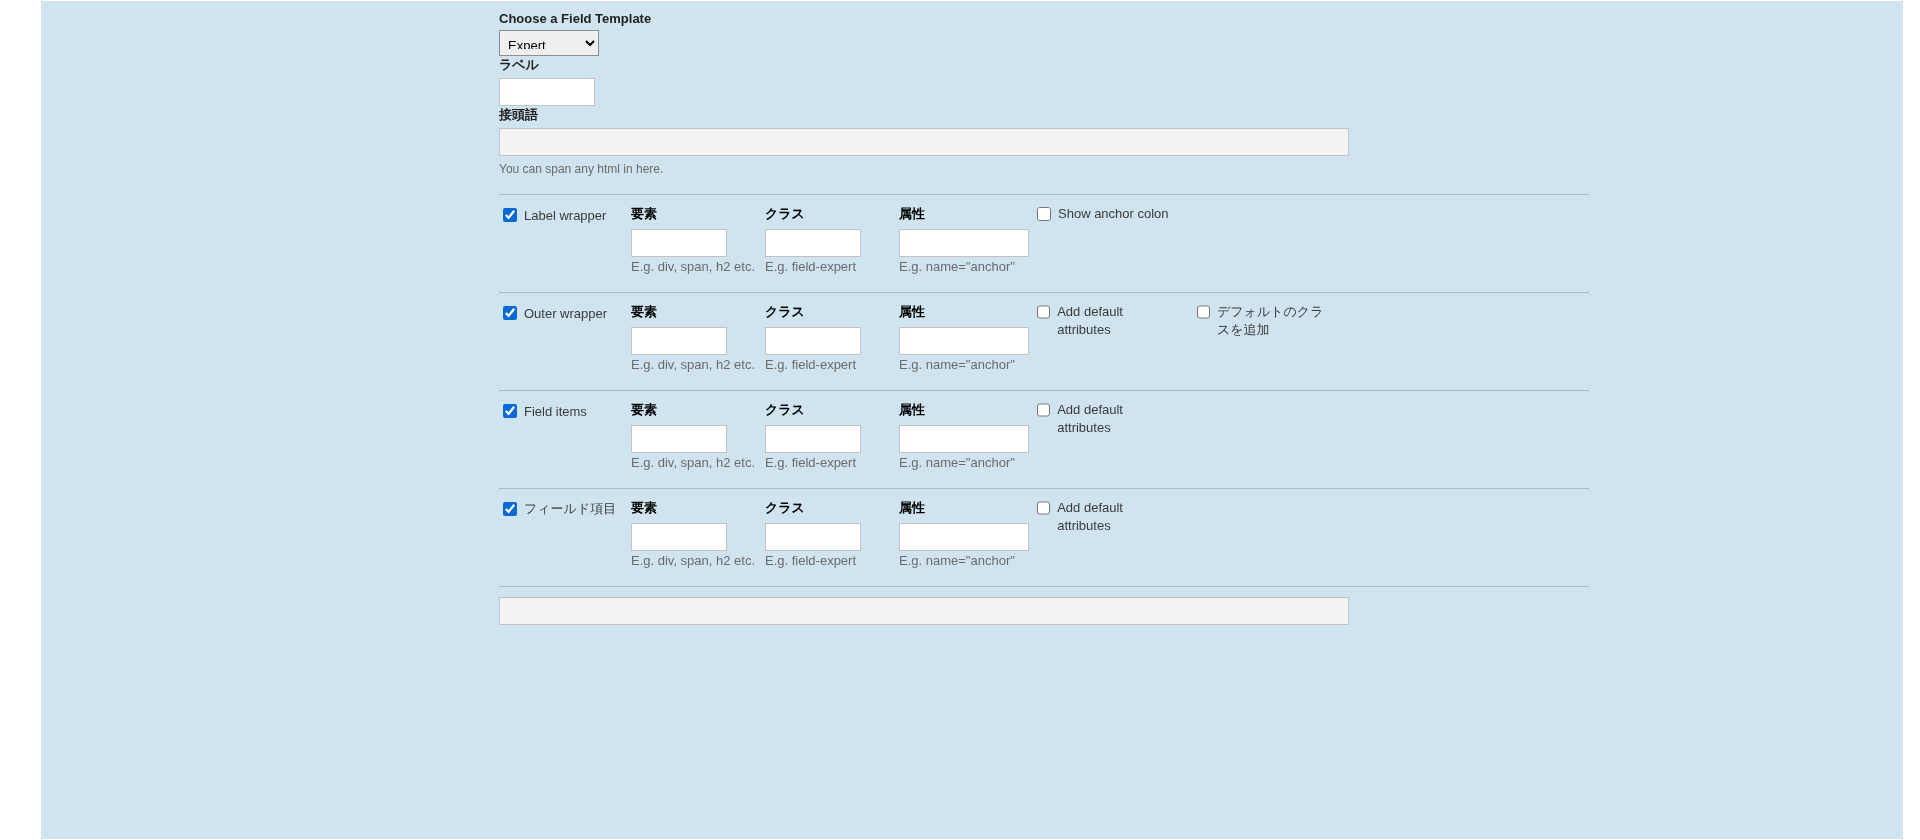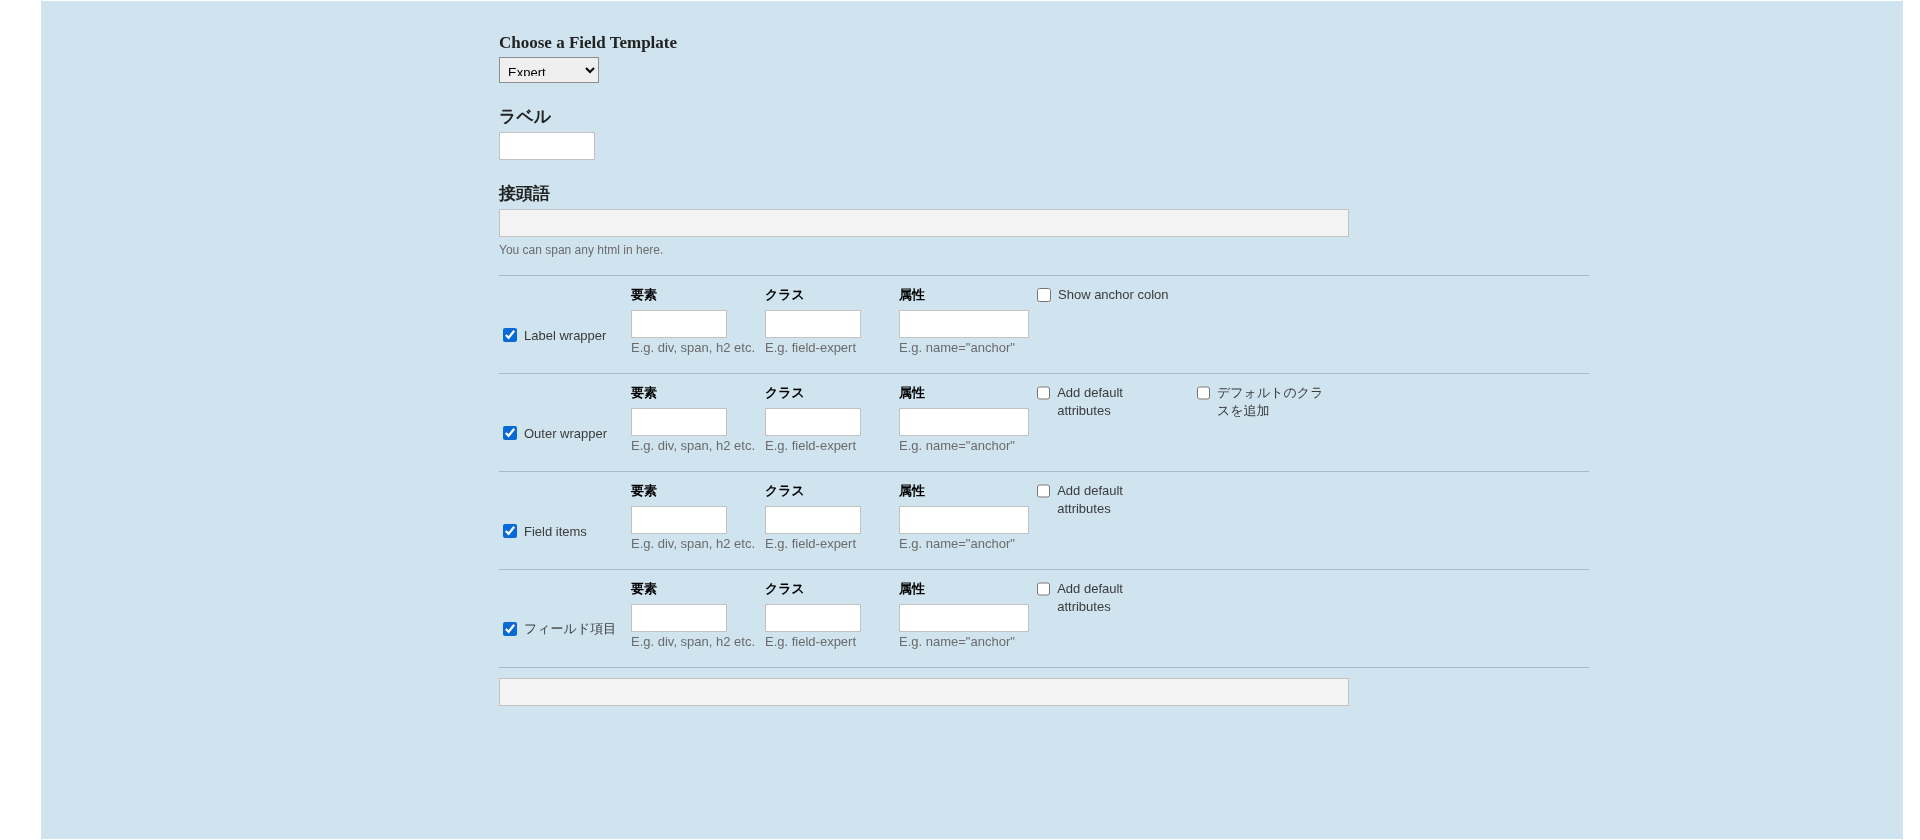--- a/index.html
+++ b/index.html
@@ -21,24 +21,23 @@
     box-sizing: border-box;
     min-height: 840px;
   }
   .content {
     margin-left: 440px;
     max-width: 1090px;
   }
   label.heading {
     display: block;
     font-weight: bold;
-    font-size: 17px;
-    margin: 22px 0 4px 0;
+    font-size: 13px;
+    margin: 0 0 4px 0;
     color: #222;
-    font-family: Liberation Serif, serif;
   }
   select.field-template {
     width: 100px;
     height: 26px;
     font-size: 13px;
     border: 1px solid #8f8f8f;
     background: #efefef;
     padding: 6px 4px;
   }
   input.short-text {
@@ -113,21 +112,20 @@
     line-height: 1.4;
   }
   .flag input[type=checkbox] {
     margin-top: 2px;
   }
   .check-line {
     display: flex;
     align-items: center;
     gap: 4px;
     font-size: 13px;
-    margin-top: 39px;
   }
   input[type=checkbox] {
     width: 14px;
     height: 14px;
     accent-color: #0a6ad5;
   }
 </style>
 </head>
 <body>
 

